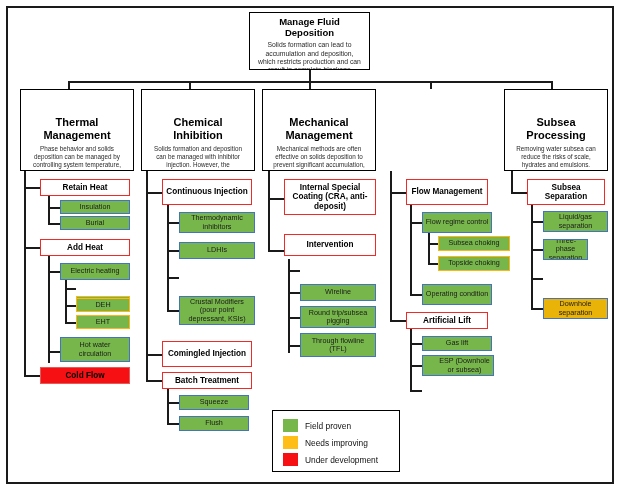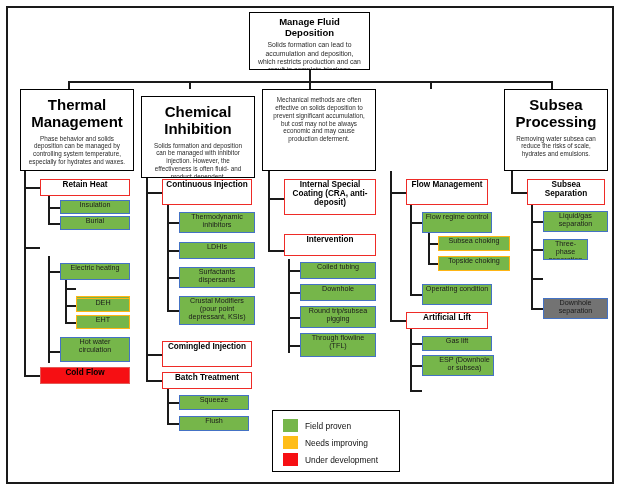--- a/index.html
+++ b/index.html
@@ -21,21 +21,21 @@
     left: 6px; top: 6px;
     width: 608px; height: 478px;
     border: 2px solid #1a1a1a;
     background: #ffffff;
   }
 
   
   .node {
     position: absolute;
     display: flex;
-    align-items: flex-start;
+    align-items: center;
     justify-content: center;
     text-align: center;
     line-height: 1.12;
     overflow: hidden;
   }
   .node span { display: block; width: 100%; padding: 0 2px; }
 
   
   .root {
     border: 1px solid #000;
@@ -47,21 +47,21 @@
   .root .t { font-weight: bold; font-size: 9.5px; color: #000; margin-bottom: 3px; }
   .root .d { font-size: 6.8px; color: #2a2a2a; line-height: 1.22; }
 
   .cat {
     border: 1px solid #000;
     background: #fff;
     flex-direction: column;
     justify-content: flex-start;
     padding: 6px 5px 3px 5px;
   }
-  .cat .t { font-weight: bold; font-size: 15px; color: #000; margin-bottom: 4px; line-height: 1.15; }
+  .cat .t { font-weight: bold; font-size: 11px; color: #000; margin-bottom: 4px; line-height: 1.15; margin-top: 20px; }
   .cat .d { font-size: 6.3px; color: #2a2a2a; line-height: 1.25; }
 
   
   .hdr {
     border: 1.6px solid #ee2b27;
     background: #ffffff;
     font-weight: bold;
     font-size: 8.2px;
     color: #000;
   }
@@ -75,21 +75,21 @@
   
   .green-o {
     border: 1.6px solid #ffb514;
     background: #76b64a;
     font-size: 7.2px;
     color: #1b1b1b;
   }
   
   .orange {
     border: 1.4px solid #4472c4;
-    background: #737373;
+    background: #eab308;
     font-size: 7.2px;
     color: #1b1b1b;
   }
   
   .red {
     border: 1.4px solid #e35a56;
     background: #f60f13;
     font-weight: bold;
     font-size: 8.2px;
     color: #000;
@@ -201,45 +201,49 @@
   <div class="node root" style="left:249px; top:12px; width:121px; height:58px;">
     <span class="t">Manage Fluid Deposition</span>
     <span class="d">Solids formation can lead to accumulation and deposition, which restricts production and can result in complete blockage</span>
   </div>
 
   <div class="node cat" style="left:20px; top:89px; width:114px; height:82px;">
     <span class="t">Thermal Management</span>
     <span class="d">Phase behavior and solids deposition can be managed by controlling system temperature, especially for hydrates and waxes.</span>
   </div>
 
-  <div class="node cat" style="left:141px; top:96px; width:114px; height:82px;">
+  <div class="node cat" style="left:141px; top:89px; width:114px; height:82px;">
     <span class="t">Chemical Inhibition</span>
     <span class="d">Solids formation and deposition can be managed with inhibitor injection. However, the effectiveness is often fluid- and product-dependent.</span>
   </div>
 
   <div class="node cat" style="left:262px; top:89px; width:114px; height:82px;">
+    <span class="t">Mechanical Management</span>
     <span class="d">Mechanical methods are often effective on solids deposition to prevent significant accumulation, but cost may not be always economic and may cause production deferment.</span>
   </div>
 
 
   <div class="node cat" style="left:504px; top:89px; width:104px; height:82px;">
     <span class="t">Subsea Processing</span>
     <span class="d">Removing water subsea can reduce the risks of scale, hydrates and emulsions.</span>
   </div>
 
   <div class="node hdr" style="left:40px; top:179px; width:90px; height:17px;">
     <span>Retain Heat</span>
   </div>
   <div class="node green" style="left:60px; top:200px; width:70px; height:14px;">
     <span>Insulation</span>
   </div>
   <div class="node green" style="left:60px; top:216px; width:70px; height:14px;">
     <span>Burial</span>
   </div>
 
+  <div class="node hdr" style="left:40px; top:239px; width:90px; height:17px;">
+    <span>Add Heat</span>
+  </div>
   <div class="node green" style="left:60px; top:263px; width:70px; height:17px;">
     <span>Electric heating</span>
   </div>
   <div class="node green-o" style="left:76px; top:296px; width:54px; height:14px;">
     <span>EFH</span>
   </div>
   <div class="node green-o" style="left:76px; top:298px; width:54px; height:14px;">
     <span>DEH</span>
   </div>
   <div class="node green-o" style="left:76px; top:315px; width:54px; height:14px;">
@@ -254,23 +258,20 @@
 
   <div class="node hdr" style="left:162px; top:179px; width:90px; height:26px;">
     <span>Continuous Injection</span>
   </div>
   <div class="node green" style="left:179px; top:212px; width:76px; height:21px;">
     <span>Thermodynamic inhibitors</span>
   </div>
   <div class="node green" style="left:179px; top:242px; width:76px; height:17px;">
     <span>LDHIs</span>
   </div>
-  <div class="node green" style="left:179px; top:267px; width:76px; height:21px;">
-    <span>Surfactants dispersants</span>
-  </div>
   <div class="node green" style="left:179px; top:296px; width:76px; height:29px;">
     <span>Crustal Modifiers (pour point depressant, KSIs)</span>
   </div>
   <div class="node hdr" style="left:162px; top:341px; width:90px; height:26px;">
     <span>Comingled Injection</span>
   </div>
   <div class="node hdr" style="left:162px; top:372px; width:90px; height:17px;">
     <span>Batch Treatment</span>
   </div>
   <div class="node green" style="left:179px; top:395px; width:70px; height:15px;">
@@ -279,25 +280,22 @@
   <div class="node green" style="left:179px; top:416px; width:70px; height:15px;">
     <span>Flush</span>
   </div>
 
   <div class="node hdr" style="left:284px; top:179px; width:92px; height:36px;">
     <span>Internal Special Coating (CRA, anti-deposit)</span>
   </div>
   <div class="node hdr" style="left:284px; top:234px; width:92px; height:22px;">
     <span>Intervention</span>
   </div>
-  <div class="node green" style="left:300px; top:262px; width:76px; height:17px;">
-    <span>Coiled tubing</span>
-  </div>
   <div class="node green" style="left:300px; top:284px; width:76px; height:17px;">
-    <span>Downhole</span>
+    <span>Wireline</span>
   </div>
   <div class="node green" style="left:300px; top:306px; width:76px; height:22px;">
     <span>Round trip/subsea pigging</span>
   </div>
   <div class="node green" style="left:300px; top:333px; width:76px; height:24px;">
     <span>Through flowline (TFL)</span>
   </div>
 
   <div class="node hdr" style="left:406px; top:179px; width:82px; height:26px;">
     <span>Flow Management</span>

